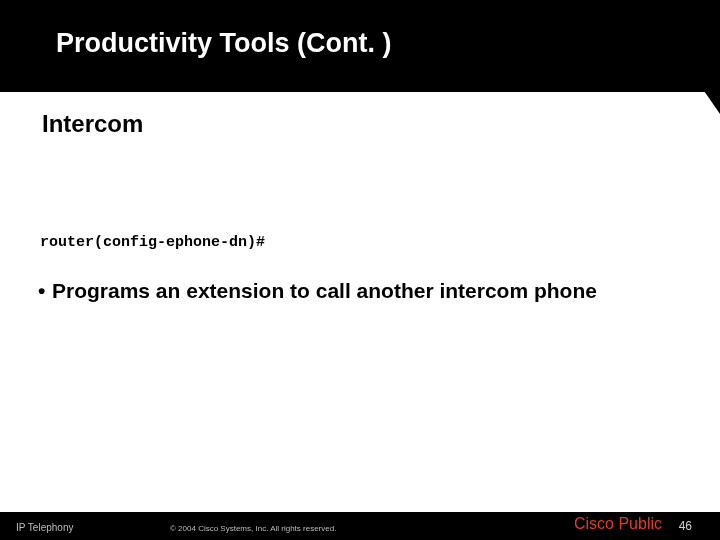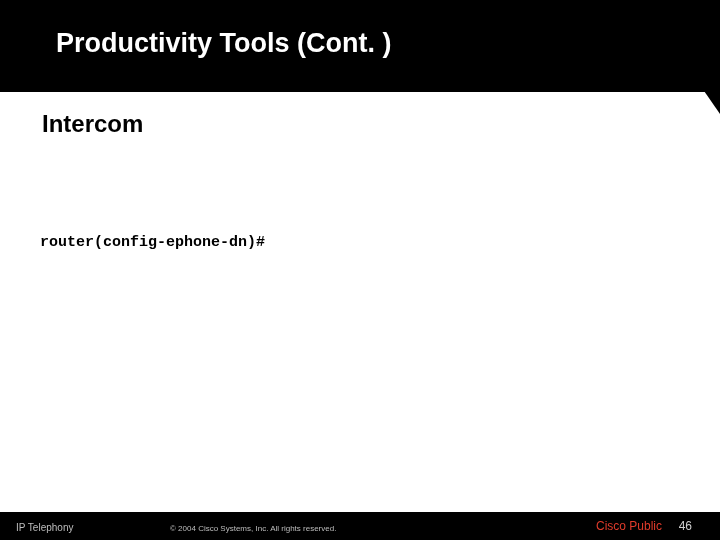--- a/index.html
+++ b/index.html
@@ -21,38 +21,41 @@
   .cmd-box { position: absolute; top: 212px; left: 36px; width: 650px; border: 2.5px solid #000;
              padding: 6px 8px 8px 8px; font-family: "Courier New", monospace; font-size: 15px; font-weight: bold; line-height: 1.25; color:#000; }
   .ital { font-style: italic; }
 
   .bullet { position: absolute; top: 278px; left: 38px; width: 640px; font-size: 21px; font-weight: bold; color:#000; line-height: 1.2; }
   .bullet .dot { display:inline-block; width: 14px; }
 
   .footer { position: absolute; left: 0; bottom: 0; width: 100%; height: 28px; background: #000; }
   .foot-left { position: absolute; left: 16px; bottom: 7px; font-size: 10px; color: #bdbdbd; }
   .foot-mid  { position: absolute; left: 170px; bottom: 7px; font-size: 8px; color: #bdbdbd; }
-  .foot-pub  { position: absolute; right: 58px; bottom: 7px; font-size: 12px; color: #e03b2b; text-align: center; }
+  .foot-pub  { position: absolute; right: 58px; bottom: 7px; font-size: 16px; color: #e03b2b; text-align: center; }
   .foot-num  { position: absolute; right: 28px; bottom: 7px; font-size: 12px; color: #cfcfcf; }
 </style>
 </head>
 <body>
 
 <div class="slide">
 
   <div class="title-band"></div>
   <div class="corner-ext"></div>
 
   <div class="slide-title">Productivity Tools (Cont. )</div>
 
   <div class="subtitle">Intercom</div>
 
   <div class="prompt">router(config-ephone-dn)#</div>
 
 
+  <div class="bullet">
+    <span class="dot">•</span><span>Programs an extension to call another intercom phone</span>
+  </div>
 
   <div class="footer">
     <span class="foot-left">IP Telephony</span>
     <span class="foot-mid">© 2004 Cisco Systems, Inc. All rights reserved.</span>
     <span class="foot-pub">Cisco Public</span>
     <span class="foot-num">46</span>
   </div>
 
 </div>
 

